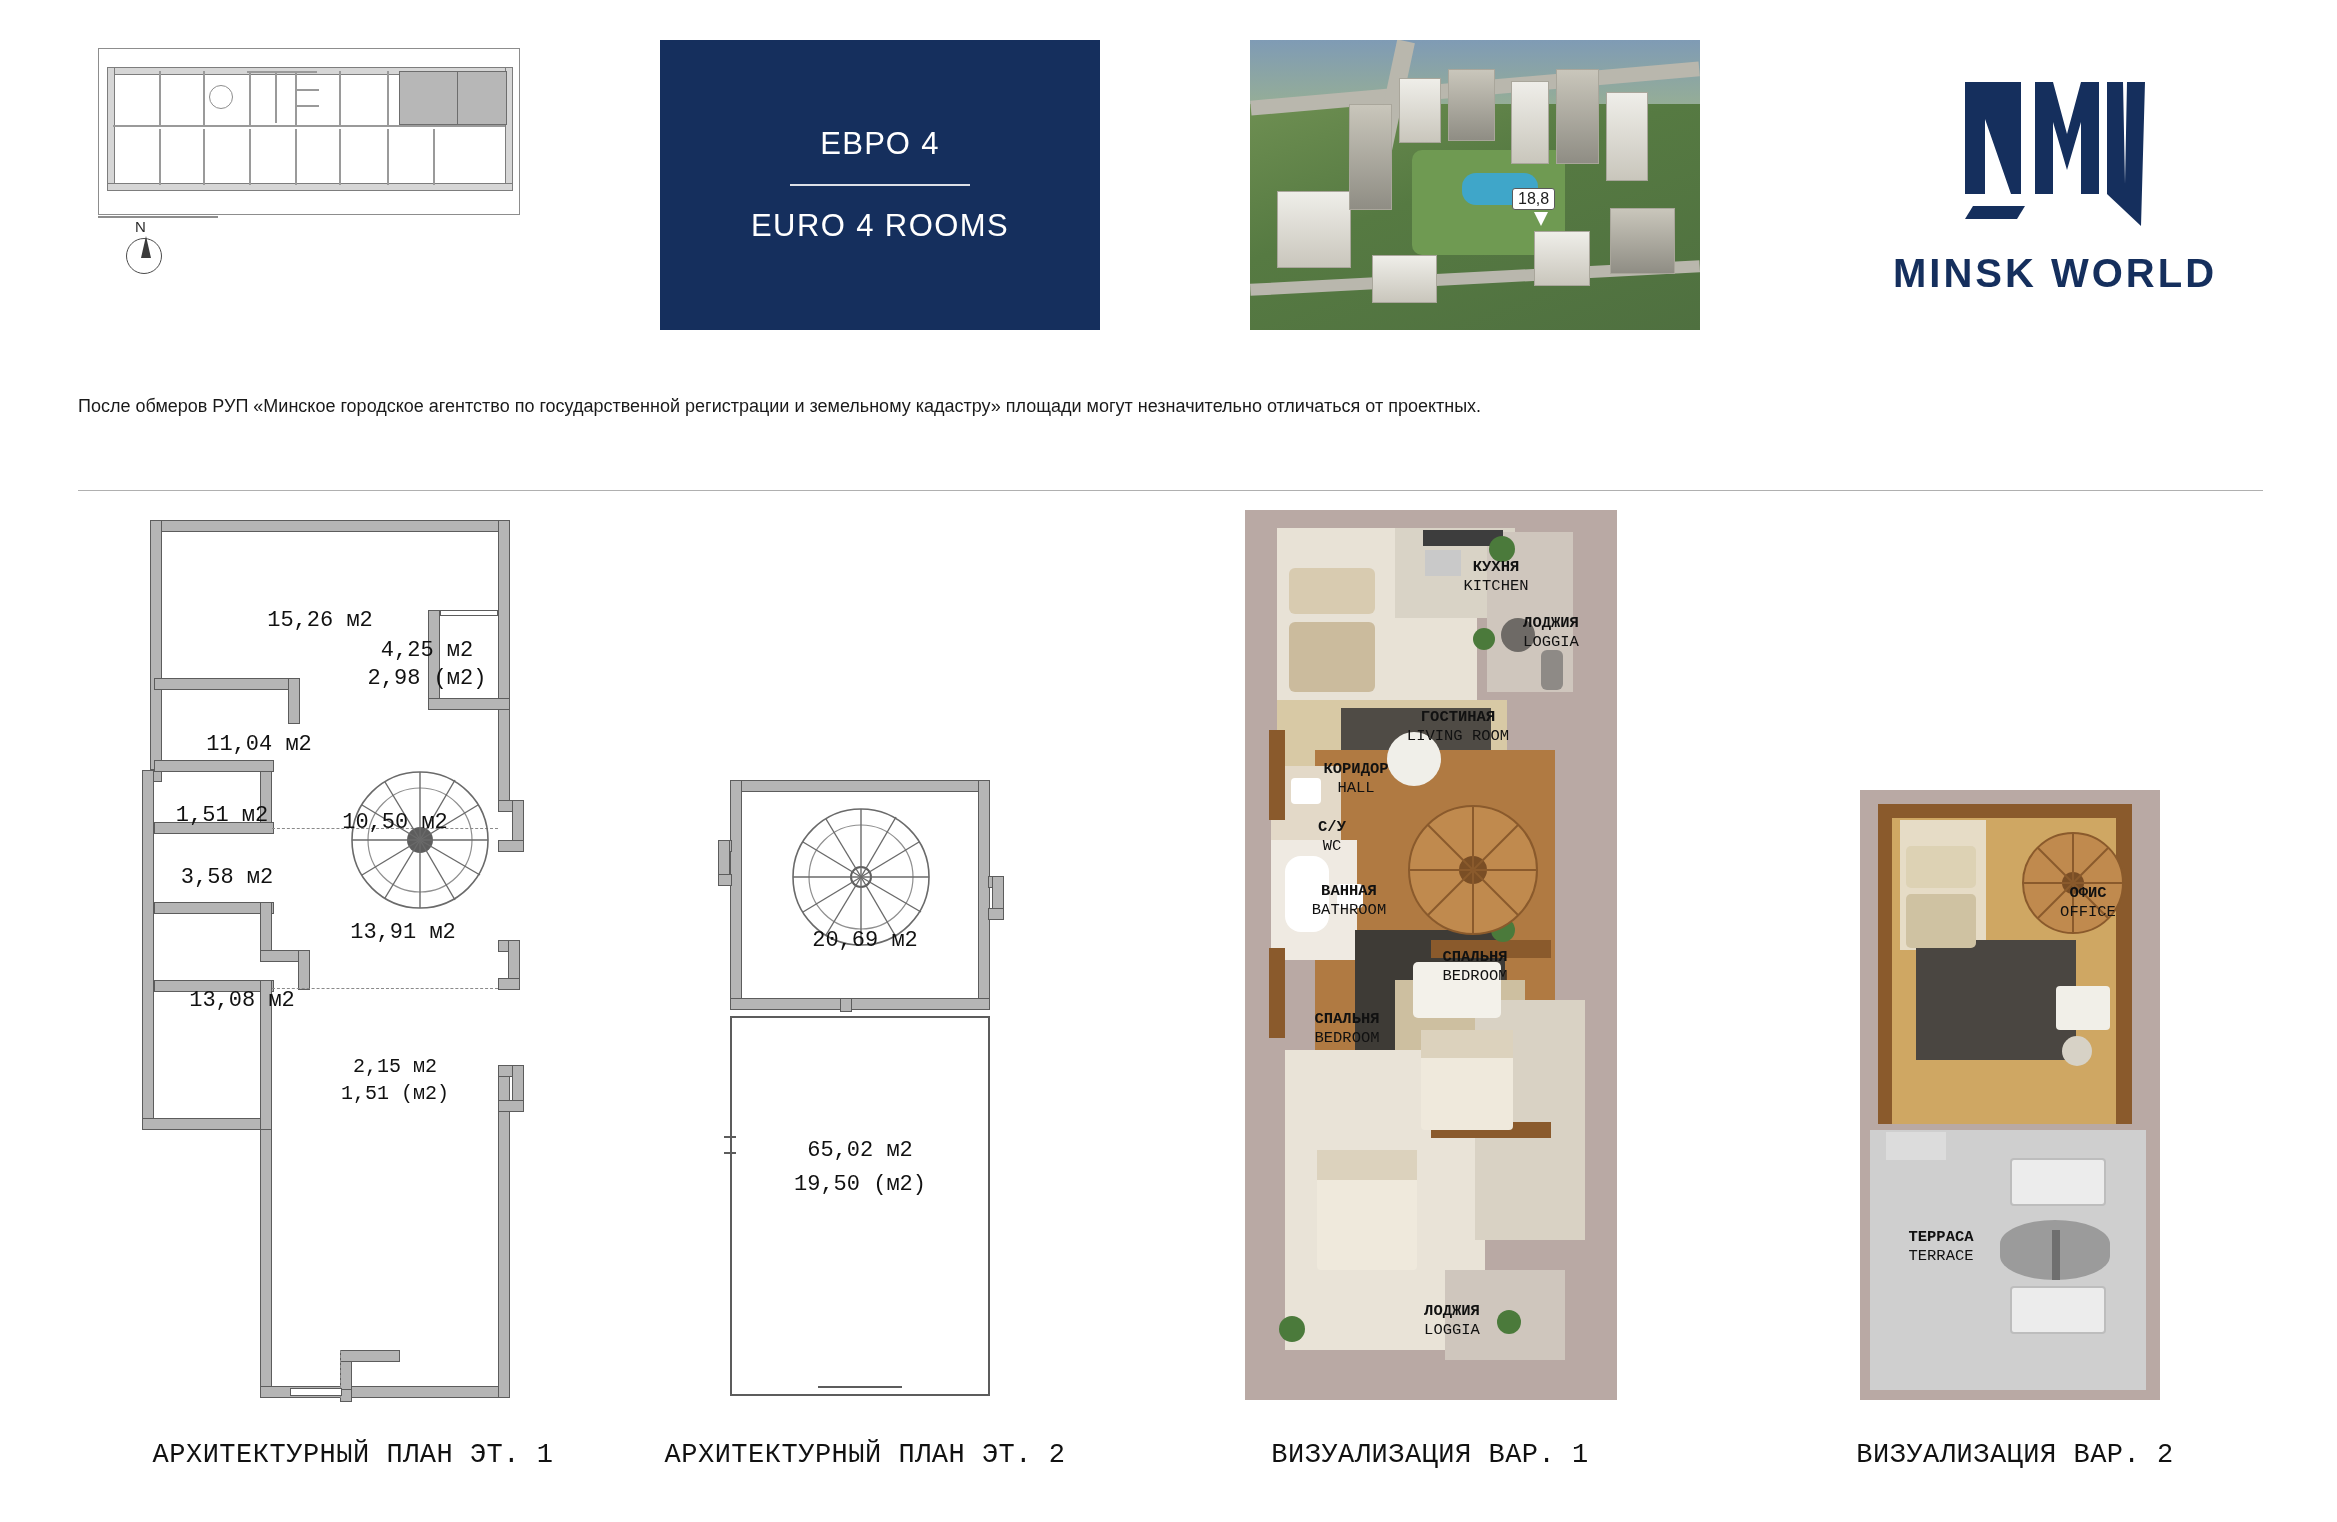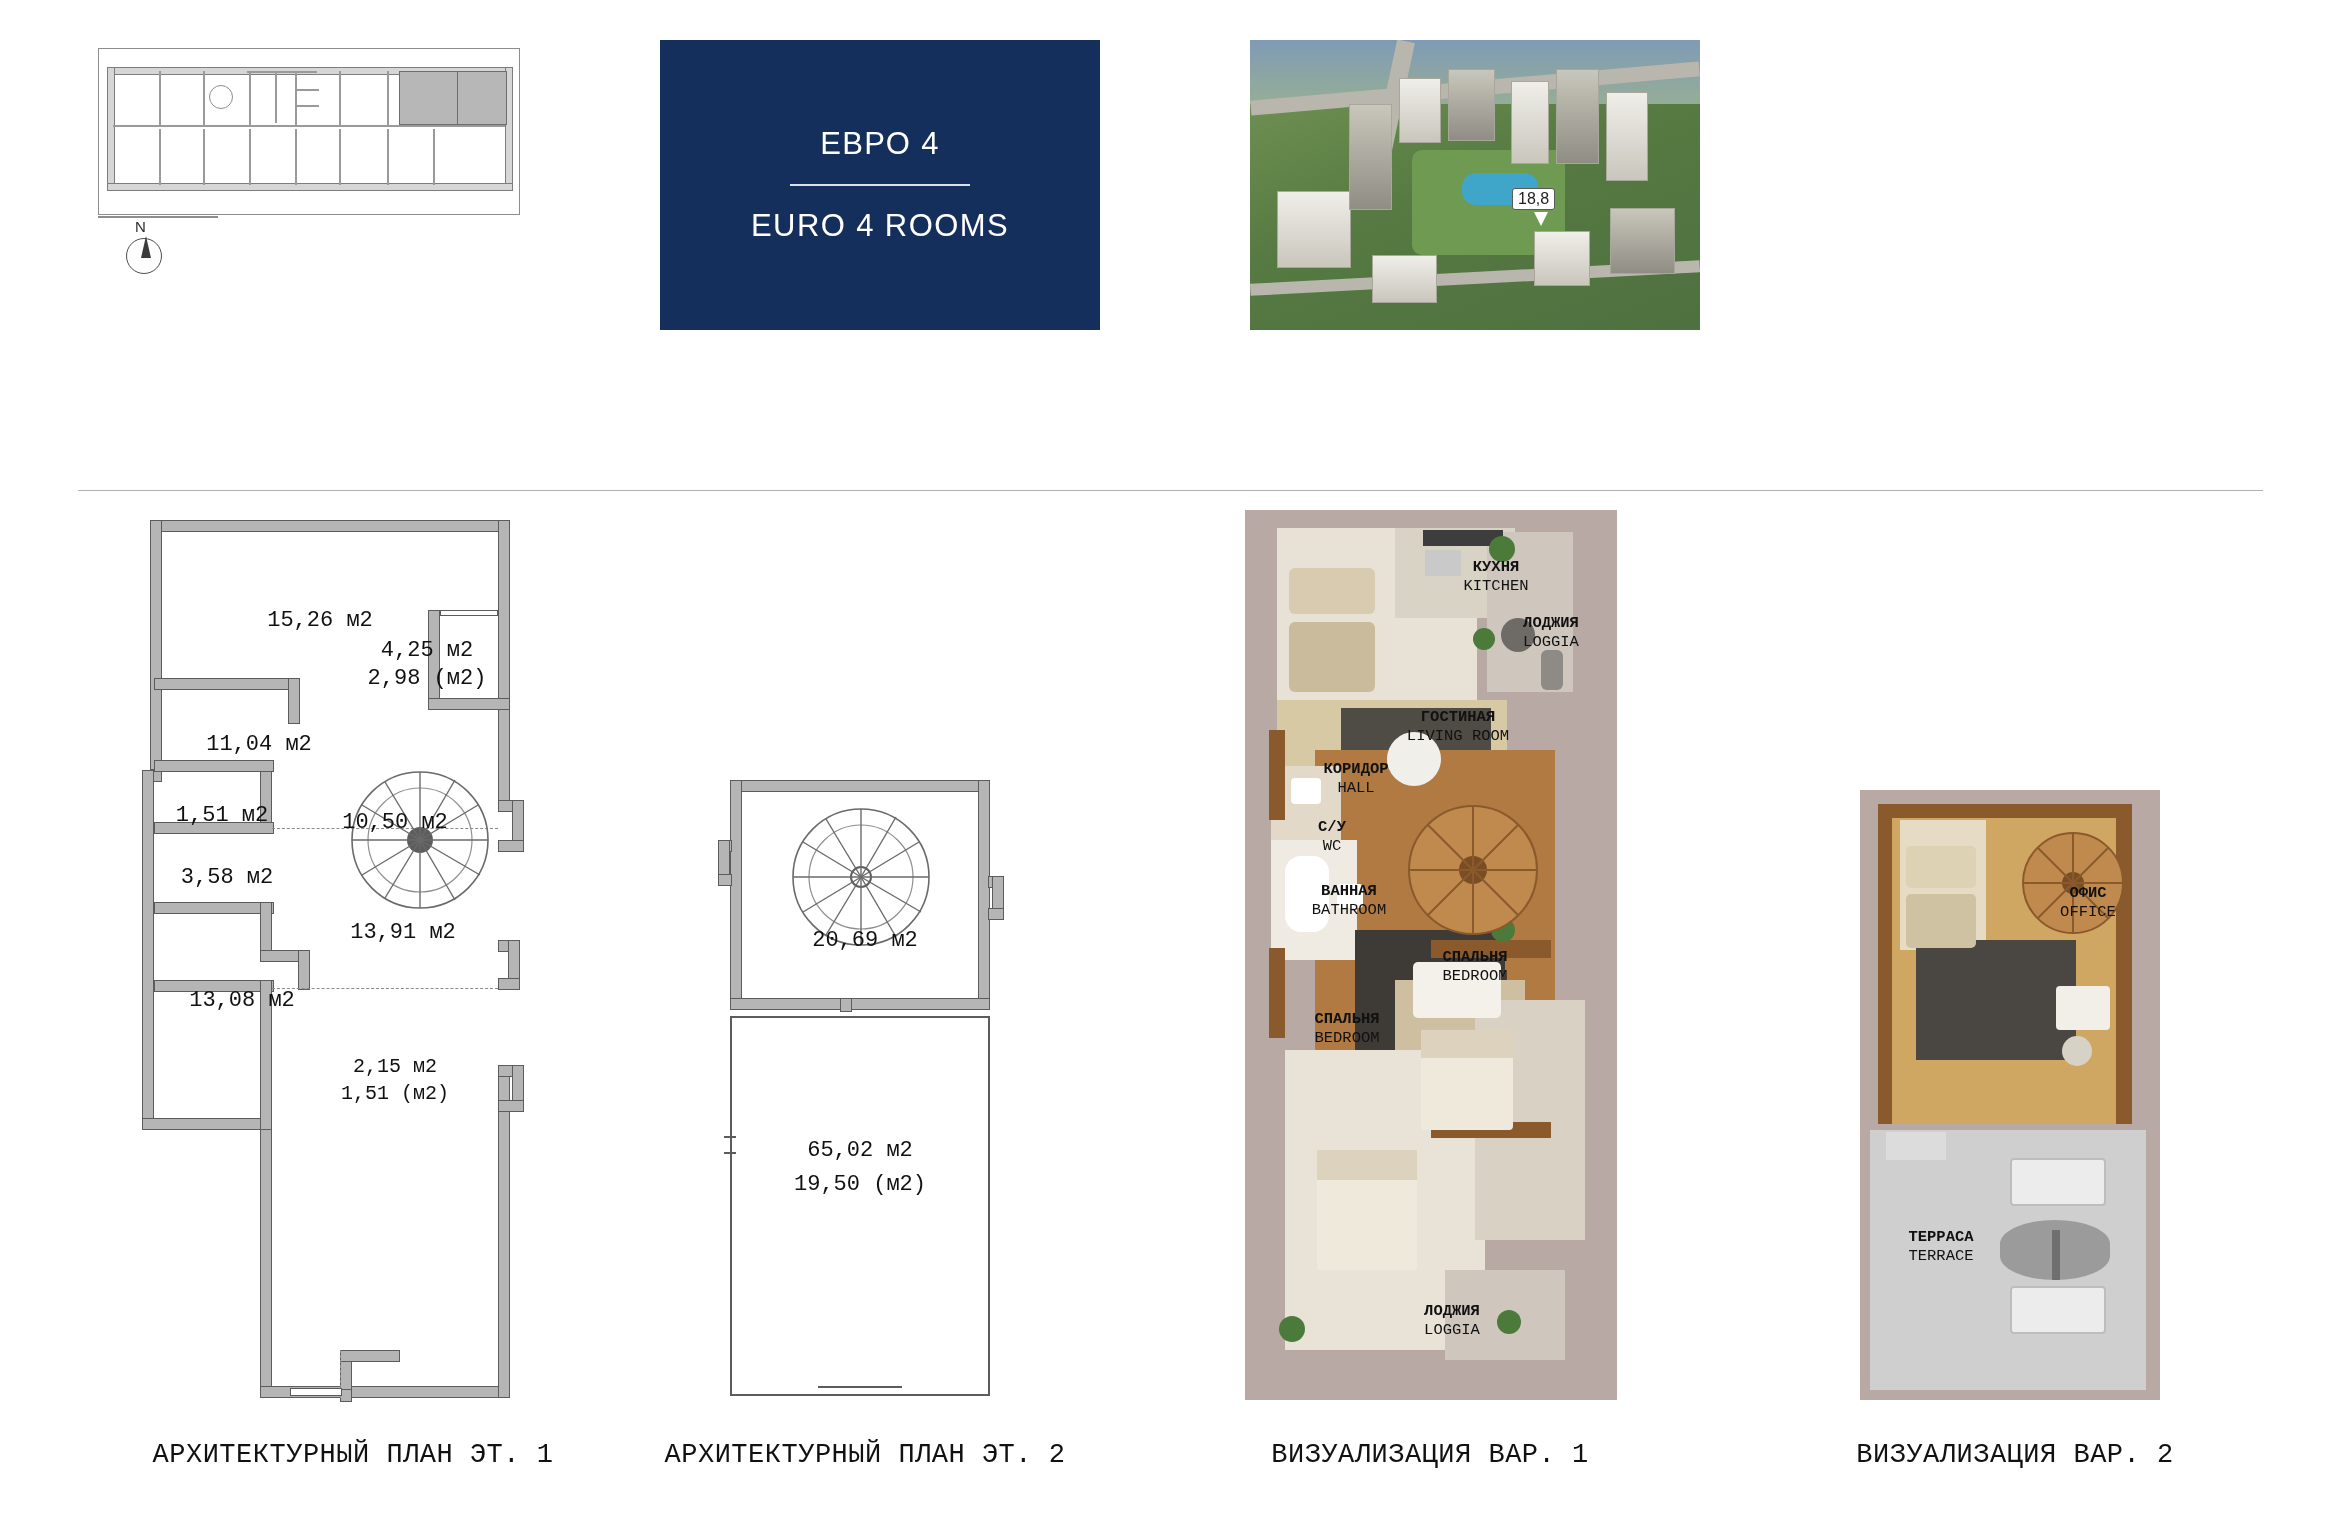--- a/index.html
+++ b/index.html
@@ -353,23 +353,33 @@
     <div class="bld" style="left:58%;top:14%;width:8%;height:28%;"></div>
     <div class="bld dark" style="left:68%;top:10%;width:9%;height:32%;"></div>
     <div class="bld" style="left:79%;top:18%;width:9%;height:30%;"></div>
     <div class="bld" style="left:63%;top:66%;width:12%;height:18%;"></div>
     <div class="bld dark" style="left:80%;top:58%;width:14%;height:22%;"></div>
     <div class="bld" style="left:27%;top:74%;width:14%;height:16%;"></div>
     <div class="aerial-marker">18,8</div>
     <div class="aerial-pin"></div>
   </div>
 
+  <div class="logo-block">
+    <svg class="logo-mark" viewBox="0 0 200 155">
+      <path d="M10 8 L10 120 L30 120 L30 45 L56 120 L66 120 L66 8 Z" fill="#152f5d"></path>
+      <path d="M80 8 L80 120 L98 120 L98 48 L112 96 L126 48 L126 120 L144 120 L144 8 L126 8 L112 60 L98 8 Z" fill="#152f5d"></path>
+      <path d="M152 8 L152 120 L186 152 L190 8 L172 8 L170 110 L168 8 Z" fill="#152f5d"></path>
+      <path d="M18 132 L70 132 L62 145 L10 145 Z" fill="#152f5d"></path>
+    </svg>
+    <div class="logo-text">MINSK WORLD</div>
+  </div>
 </div>
 
 <div class="notes">
+  <div class="notes-body">После обмеров РУП «Минское городское агентство по государственной регистрации и земельному кадастру» площади могут незначительно отличаться от проектных.</div>
 </div>
 <div class="hrule"></div>
 
 <div class="panel" style="left:140px; width:420px; height:930px;">
   <div class="plan" style="left:0; top:0; width:420px; height:890px;">
 
     <div class="wall" style="left:10px;  top:10px;  width:360px; height:12px;"></div>
     <div class="wall" style="left:10px;  top:10px;  width:12px;  height:250px;"></div>
     <div class="wall" style="left:358px; top:10px;  width:12px;  height:290px;"></div>
     <div class="wall" style="left:2px;   top:260px; width:20px;  height:12px;"></div>

